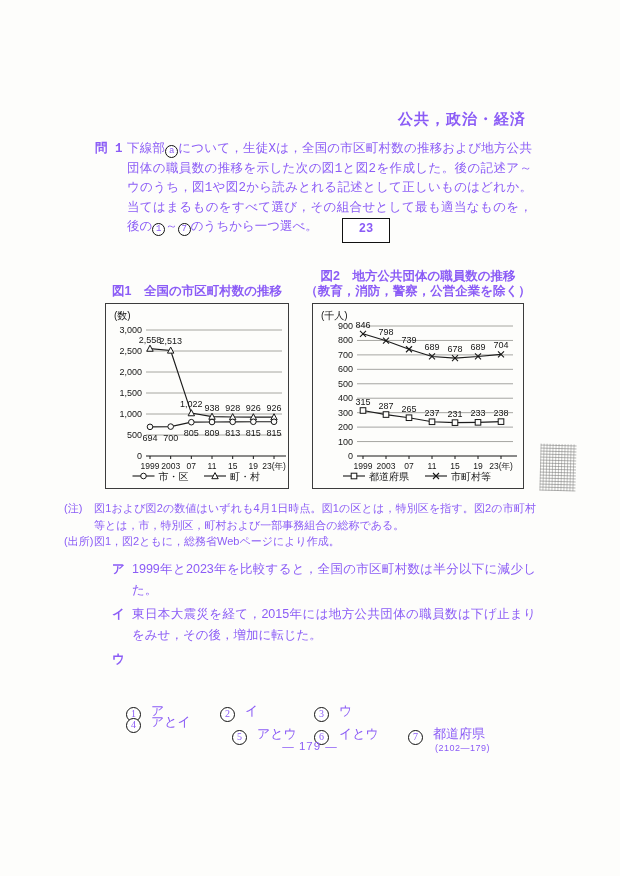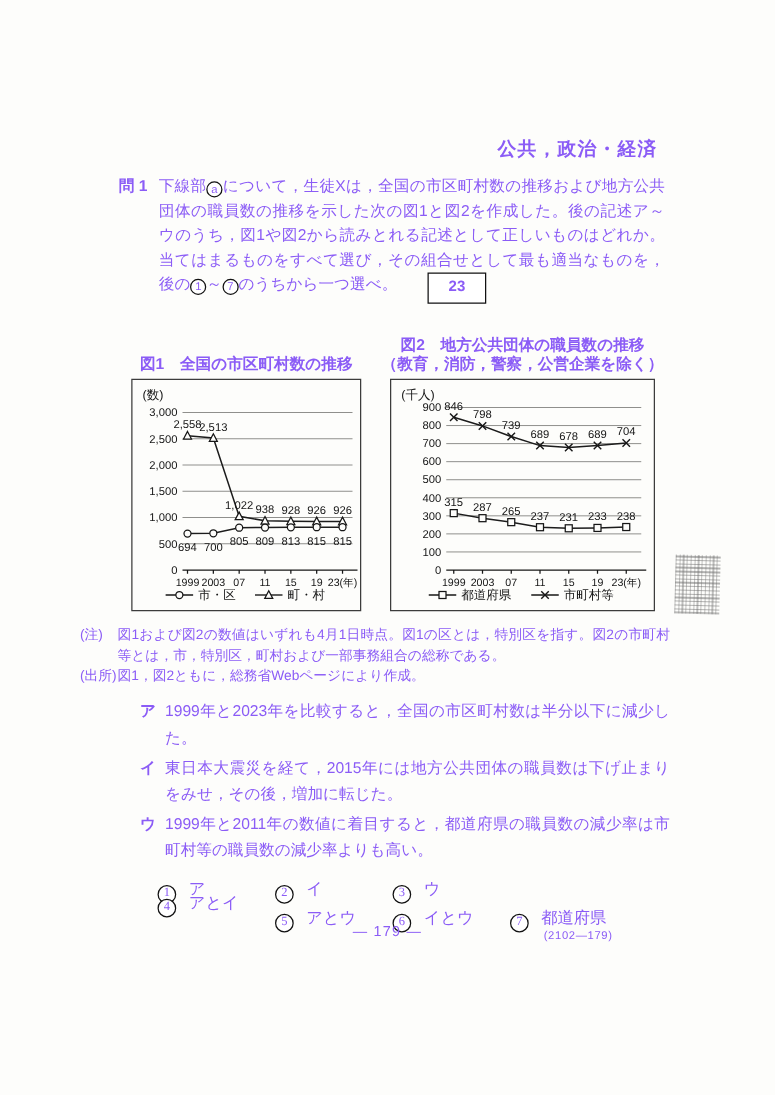--- a/index.html
+++ b/index.html
@@ -8,21 +8,21 @@
     background:#fdfdfb; color:#8b5cf6; overflow:hidden;
     font-family:"Liberation Sans","DejaVu Sans",sans-serif;
   }
   .hdr{
     position:absolute; top:110px; left:398px; width:170px;
     font-size:15px; font-weight:bold; letter-spacing:1px; white-space:nowrap;
   }
   .question{
     position:absolute; top:140px; left:95px; width:437px;
     font-size:12.5px; line-height:19.5px; text-align:justify;
-    padding-left:32px; box-sizing:border-box;
+    padding-left:32px; box-sizing:border-box;font-family:Liberation Mono, monospace;
   }
   .qnum{position:absolute; left:0; top:0; font-weight:bold; white-space:nowrap;}
   .circ{
     box-sizing:border-box; display:inline-flex; width:15px; height:15px;
     border:1.2px solid #111; border-radius:50%; align-items:center; justify-content:center;
     font-size:10px; line-height:1; vertical-align:-2px; background:#fff;
   }
   .circ.small{width:13px;height:13px;font-size:9px;vertical-align:-1px;}
   .ansbox{
     display:inline-block; border:1.5px solid #111; padding:1px 16px 2px 16px;
@@ -252,30 +252,29 @@
     <div class="stmt">
       <span class="stmt-label">ア</span>
       <span>1999年と2023年を比較すると，全国の市区町村数は半分以下に減少した。</span>
     </div>
     <div class="stmt">
       <span class="stmt-label">イ</span>
       <span>東日本大震災を経て，2015年には地方公共団体の職員数は下げ止まりをみせ，その後，増加に転じた。</span>
     </div>
     <div class="stmt">
       <span class="stmt-label">ウ</span>
-      <span>1999年と2011年の数値に着目すると，都道府県の職員数の減少率は市町村等の職員数の減少率よりも高い。</span>
     </div>
   </div>
 
   <div class="options">
     <span class="opt" style="left:0;   top:0"><span class="circ">1</span><span>ア</span></span>
     <span class="opt" style="left:94px; top:0"><span class="circ">2</span><span>イ</span></span>
     <span class="opt" style="left:188px;top:0"><span class="circ">3</span><span>ウ</span></span>
     <span class="opt" style="left:0;   top:11px"><span class="circ">4</span><span>アとイ</span></span>
-    <span class="opt" style="left:94px; top:23px"><span class="circ">5</span><span>アとウ</span></span>
+    <span class="opt" style="left:106px; top:23px"><span class="circ">5</span><span>アとウ</span></span>
     <span class="opt" style="left:188px;top:23px"><span class="circ">6</span><span>イとウ</span></span>
     <span class="opt" style="left:282px;top:23px"><span class="circ">7</span><span>都道府県</span></span>
   </div>
 
   <div class="footer-page">— 179 —</div>
   <div class="footer-code">(2102—179)</div>
 
   <div class="stamp"></div>
 
 </div>

